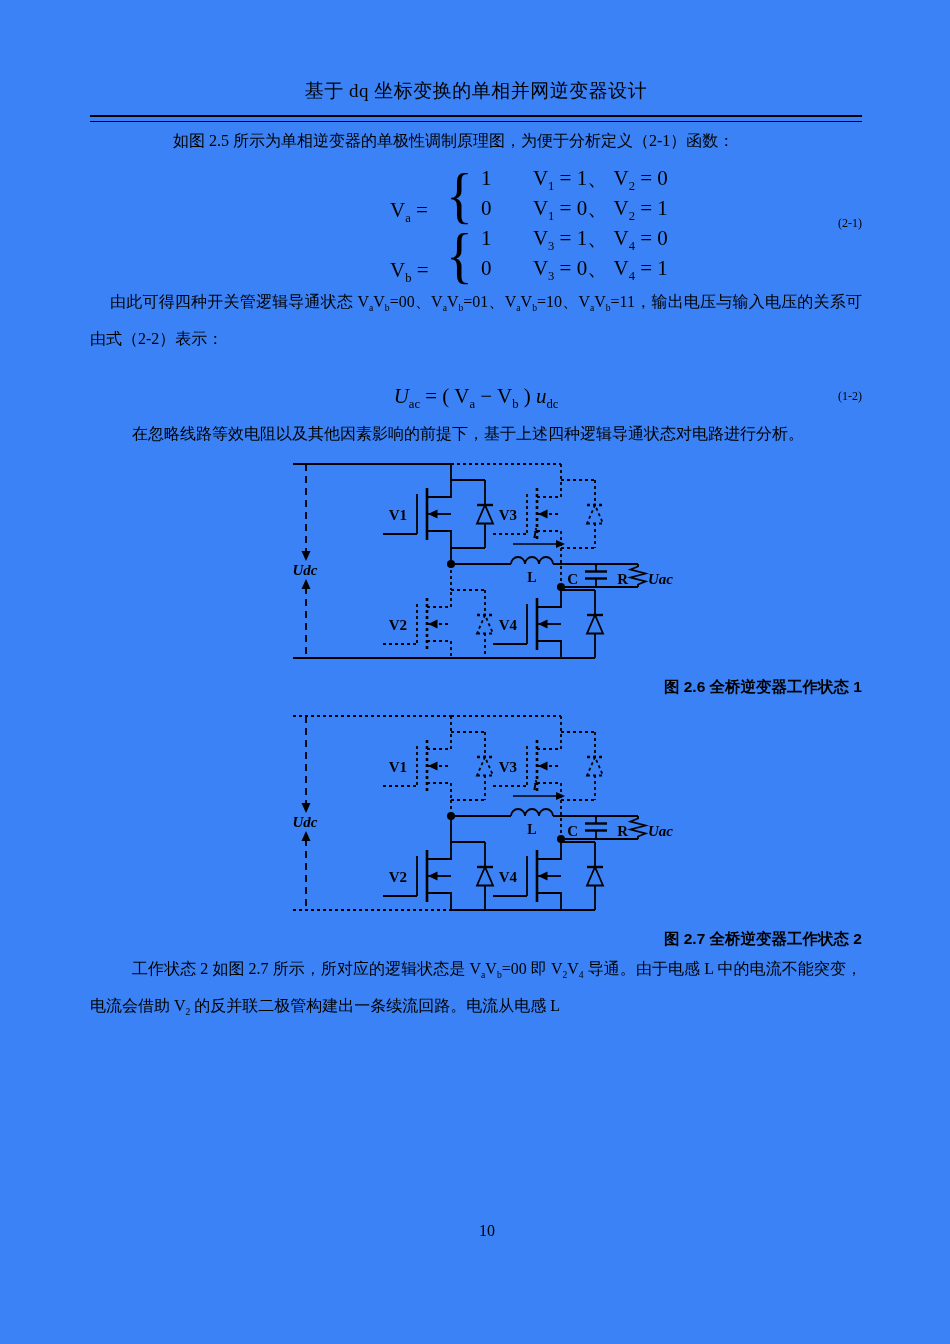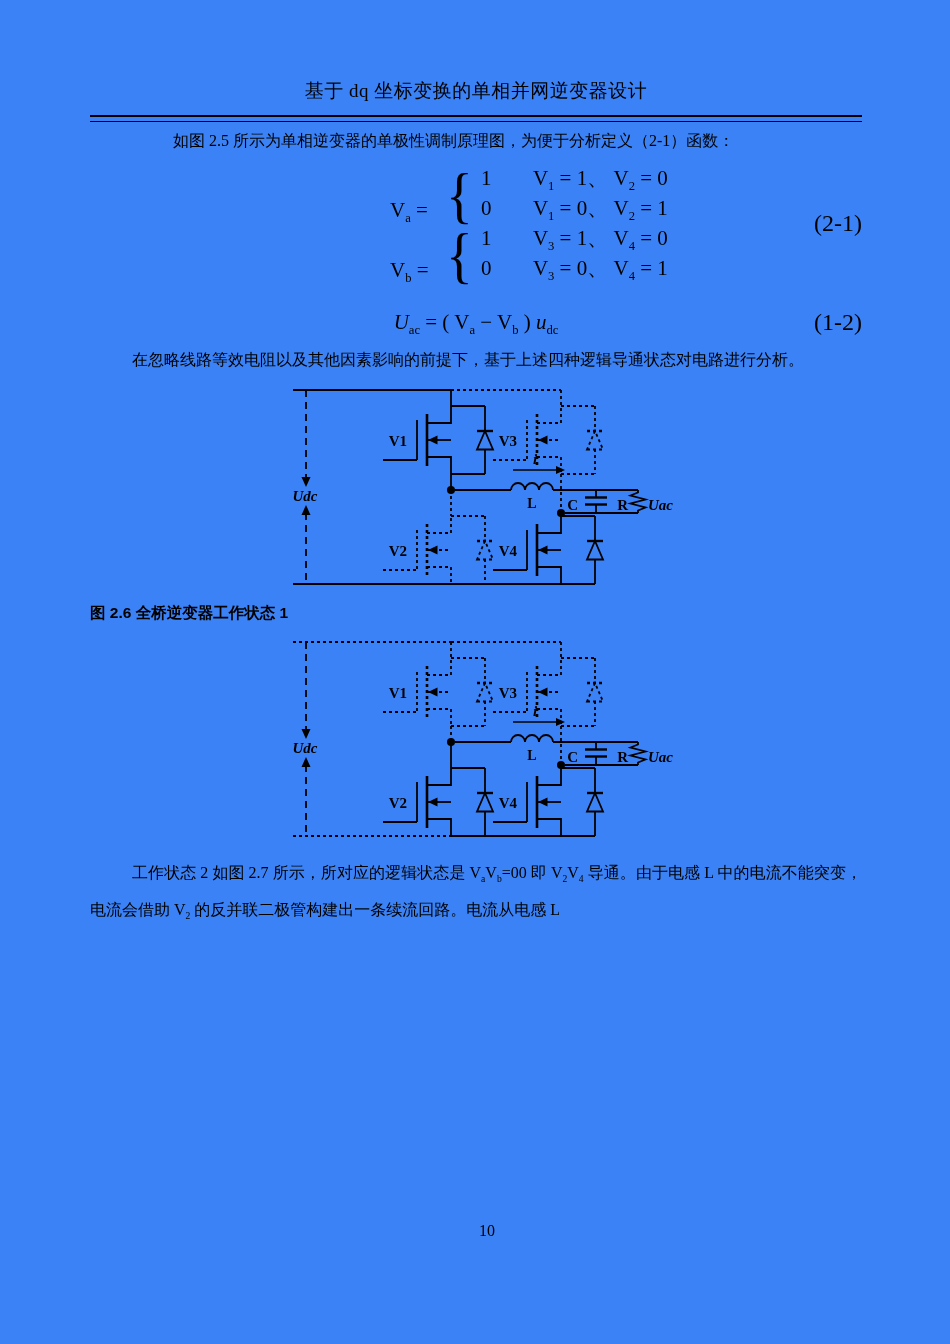--- a/index.html
+++ b/index.html
@@ -45,29 +45,29 @@
   .brace{
     flex:none;
     font-size:56px;line-height:1;font-weight:400;
     margin:0 8px 0 0;
     transform:scaleY(1.1);
     font-family:"Liberation Serif",serif;
   }
   .rows{display:flex;flex-direction:column;}
   .rows .r{display:flex;height:30px;line-height:30px;}
   .rows .val{width:52px;flex:none;}
-  .eqnum{position:absolute;right:0;top:50%;transform:translateY(-50%);font-size:24px;}
+  .eqnum{position:absolute;right:0;top:50%;transform:translateY(-50%);font-size:12px;}
   .eq2{margin-top:20px;text-align:center;height:38px;line-height:38px;}
   .eq2 .eqbody i{font-family:"Liberation Serif",serif;}
   .fig{text-align:center;margin:0;}
   .fig1{margin-top:2px;}
   .fig2{margin-top:8px;}
   .fig svg{display:inline-block;}
   .caption{
-    text-align:left;
+    text-align:right;
     font-family:"Liberation Sans","DejaVu Sans",sans-serif;
     font-weight:bold;
     font-size:15.5px;
     line-height:22px;
   }
   .pageno{
     position:absolute;top:1222px;left:12px;width:100%;
     text-align:center;font-size:16px;
   }
 </style>
@@ -109,20 +109,21 @@
             <div class="r">
               <span class="val">0</span>
               <span class="cond">V<sub>3</sub> = 0、 V<sub>4</sub> = 1</span>
             </div>
           </div>
         </div>
       </div>
       <span class="eqnum">(2-1)</span>
     </div>
 
+    <p class="body p2">由此可得四种开关管逻辑导通状态 V<sub>a</sub>V<sub>b</sub>=00、V<sub>a</sub>V<sub>b</sub>=01、V<sub>a</sub>V<sub>b</sub>=10、V<sub>a</sub>V<sub>b</sub>=11，输出电压与输入电压的关系可由式（2-2）表示：</p>
 
     <div class="eq eq2">
       <span class="eqbody"><i>U</i><sub>ac</sub> = ( V<sub>a</sub> − V<sub>b</sub> )  <i>u</i><sub>dc</sub></span>
       <span class="eqnum">(1-2)</span>
     </div>
 
     <p class="body p3">在忽略线路等效电阻以及其他因素影响的前提下，基于上述四种逻辑导通状态对电路进行分析。</p>
 
     <div class="fig fig1">
       <svg width="430" height="218" viewBox="0 0 430 218">
@@ -334,19 +335,20 @@
             <path d="M252 90 H295" fill="none" stroke="#000" stroke-width="1.5"></path>
             <polygon points="295,86 295,94 304,90" fill="#000"></polygon>
             <text x="274" y="84" font-size="15" font-weight="bold" font-family="'Liberation Serif','DejaVu Serif',serif" font-style="italic" text-anchor="middle">i</text>
             <text x="271" y="128" font-size="14" font-weight="bold" font-family="'Liberation Serif','DejaVu Serif',serif" text-anchor="middle">L</text>
             <text x="317" y="130" font-size="15" font-weight="bold" font-family="'Liberation Serif','DejaVu Serif',serif" text-anchor="end">C</text>
             <text x="367" y="130" font-size="15" font-weight="bold" font-family="'Liberation Serif','DejaVu Serif',serif" text-anchor="end">R</text>
             <text x="387" y="130" font-size="15" font-weight="bold" font-family="'Liberation Serif','DejaVu Serif',serif" font-style="italic">Uac</text>
           </g>
         </svg>
     </div>
+    <div class="caption">图 2.7  全桥逆变器工作状态 2</div>
 
     <p class="body p5">工作状态 2 如图 2.7 所示，所对应的逻辑状态是 V<sub>a</sub>V<sub>b</sub>=00 即 V<sub>2</sub>V<sub>4</sub> 导通。由于电感 L 中的电流不能突变，电流会借助 V<sub>2</sub> 的反并联二极管构建出一条续流回路。电流从电感 L</p>
 
   </div>
 
   <div class="pageno">10</div>
 </div>
 
 </body></html>

